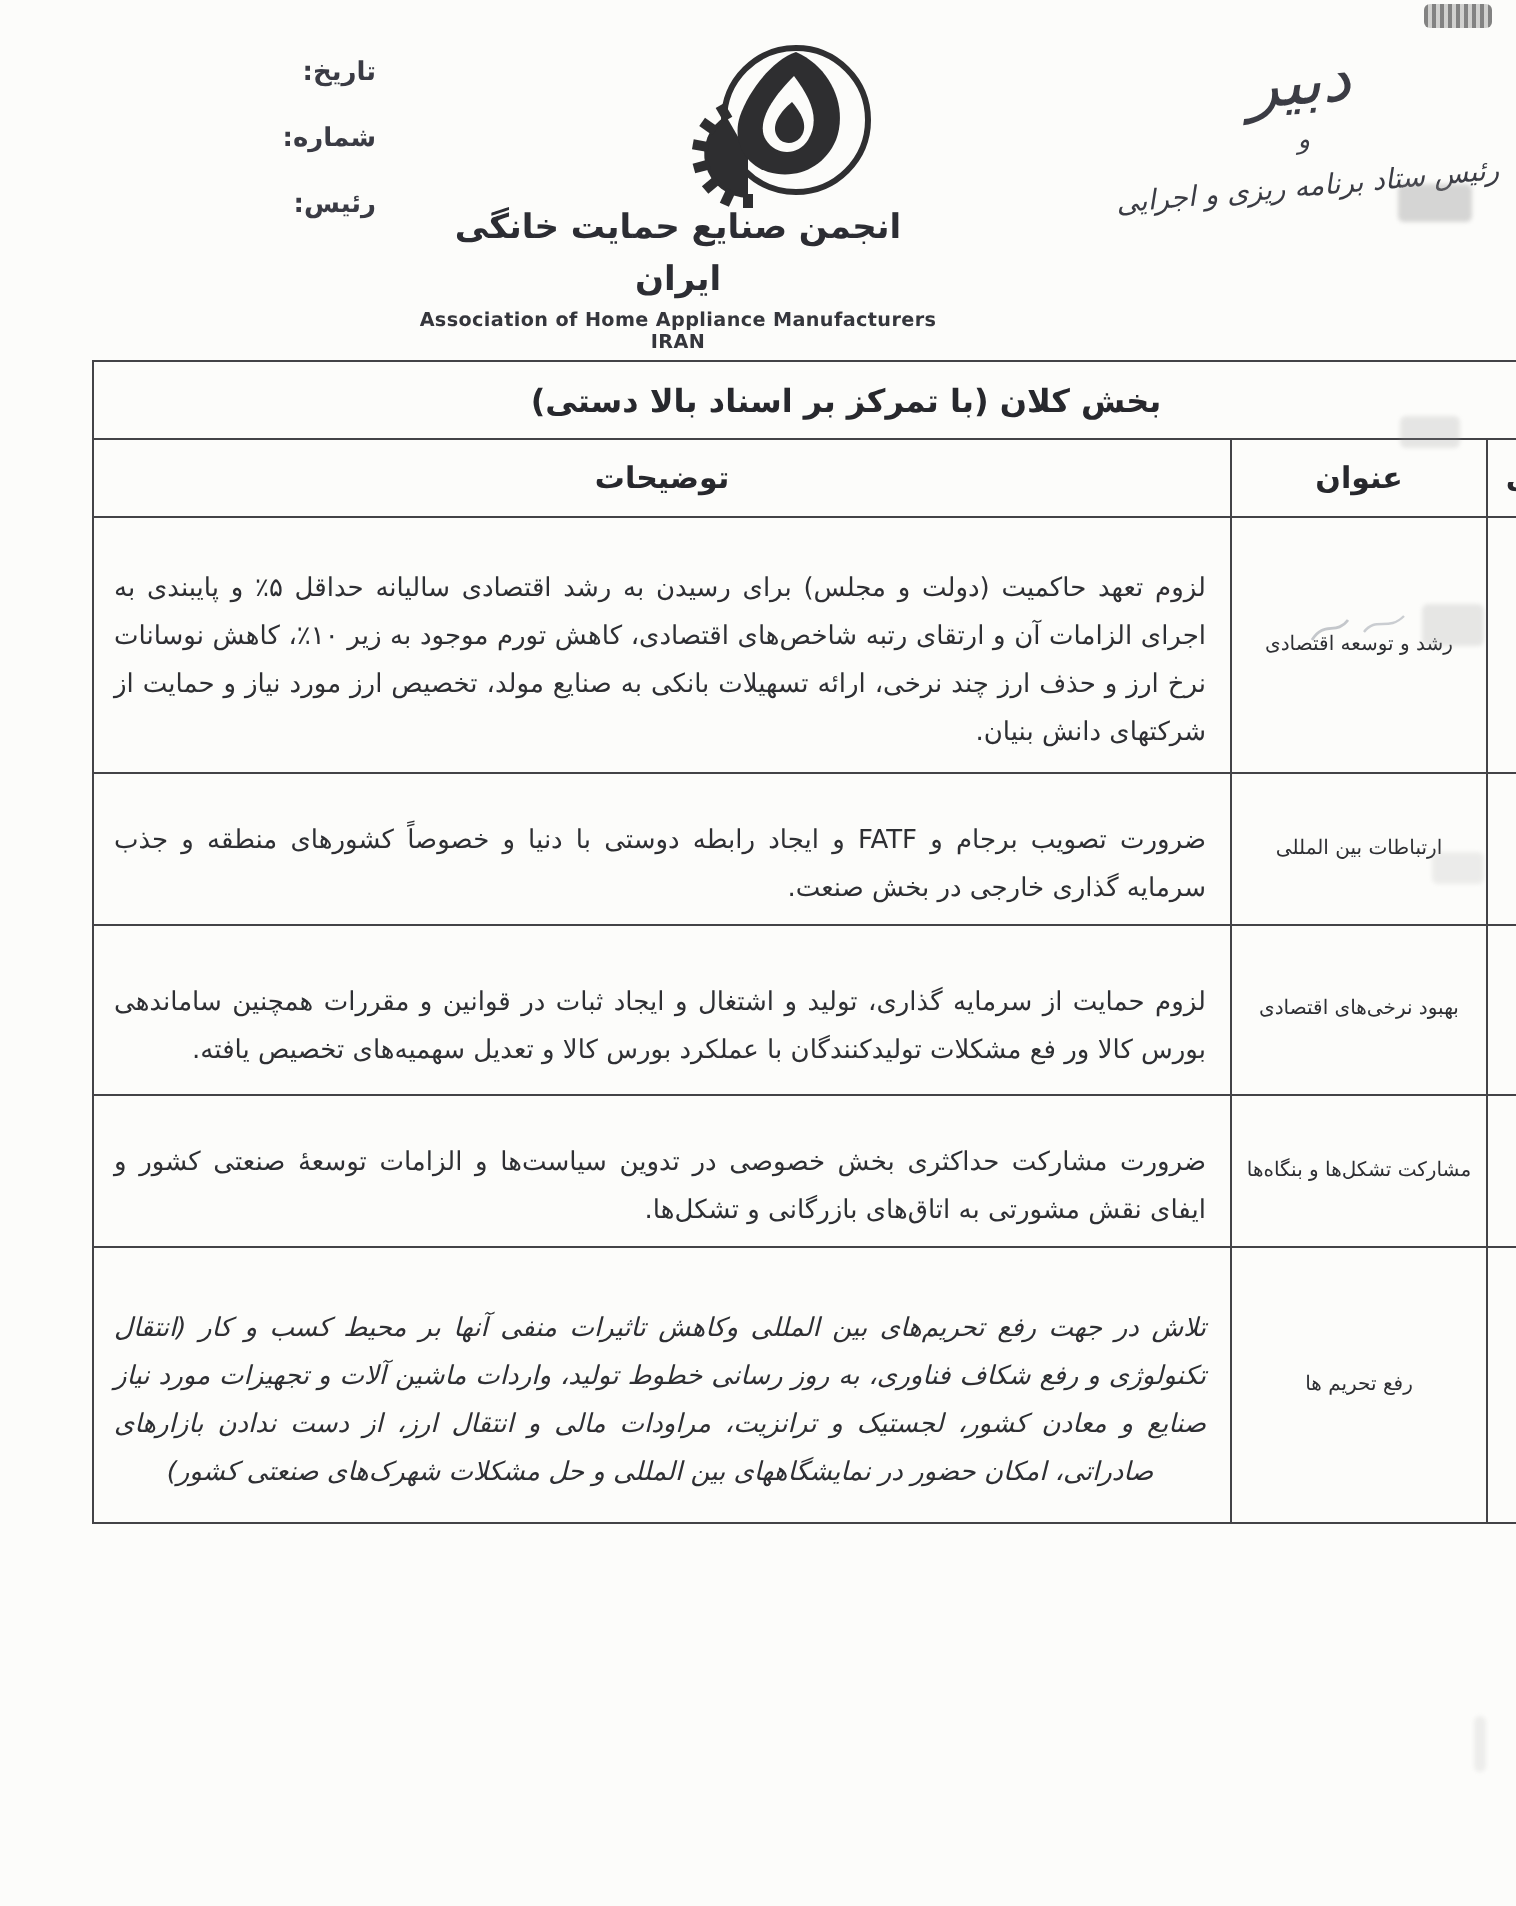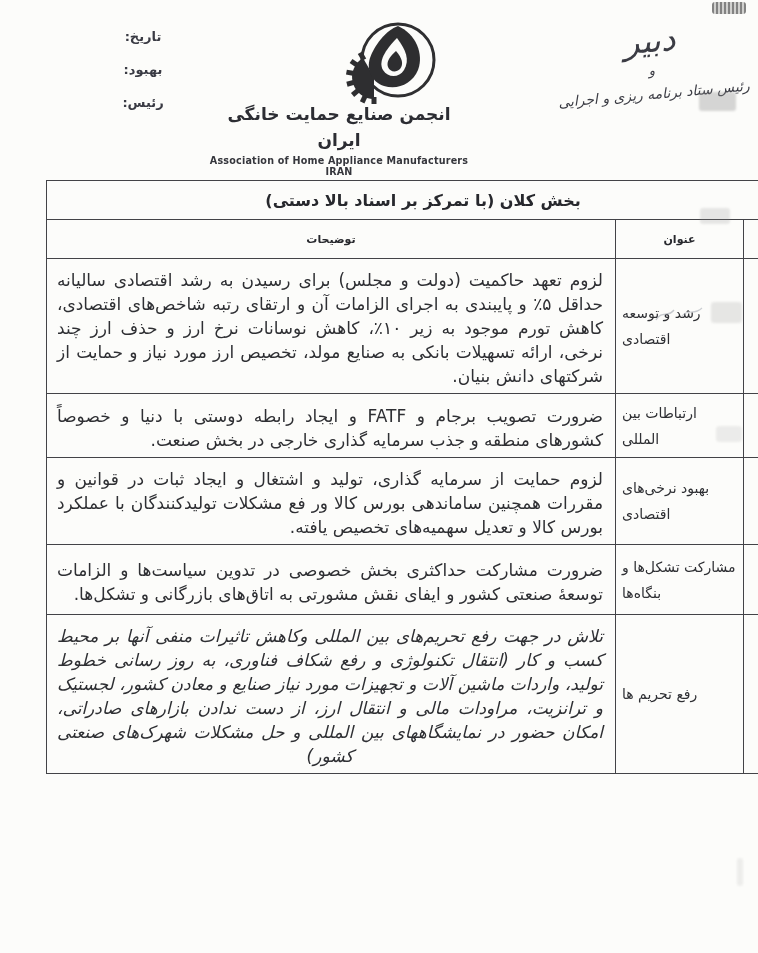--- a/index.html
+++ b/index.html
@@ -8,21 +8,21 @@
     width:758px;height:953px;
     margin:0 auto;
     background:#fcfcfa;
     font-family:"DejaVu Sans", sans-serif;
     color:#2e2f33;
     overflow:hidden;
   }
   
   .lh-fields{
     position:absolute;left:98px;top:28px;width:90px;
-    text-align:center;font-weight:bold;font-size:13px;color:#3a3b44;
+    text-align:right;font-weight:bold;font-size:13px;color:#3a3b44;
   }
   .lh-field{height:33px;line-height:18px;}
   .logo-wrap{position:absolute;left:336px;top:20px;width:120px;height:84px;}
   .org{position:absolute;left:203px;top:101px;width:272px;text-align:center;}
   .org-fa{font-size:17px;font-weight:bold;color:#2c2d33;line-height:26px;}
   .org-en{font-size:9.6px;font-weight:bold;color:#35363c;margin-top:2px;letter-spacing:.2px;}
   .calli{
     position:absolute;left:545px;top:18px;width:212px;
     text-align:center;font-style:italic;color:#3b3c44;
     transform:rotate(-5deg);
@@ -32,26 +32,26 @@
   .c3{font-size:14px;line-height:20px;margin-top:6px;white-space:nowrap;}
   
   table.main{
     position:absolute;left:46px;top:180px;width:754px;
     border-collapse:collapse;table-layout:fixed;
   }
   table.main td{border:1px solid #434347;vertical-align:middle;overflow:hidden;}
   .col-no{width:56px;}
   .col-subj{width:128px;}
   tr.t-title td{height:36px;text-align:center;font-weight:bold;font-size:16px;color:#27282d;}
-  tr.t-head td{height:36px;text-align:center;font-weight:bold;font-size:11px;color:#27282d;}
+  tr.t-head td{height:36px;text-align:center;font-weight:bold;font-size:15px;color:#27282d;}
   td.c-no{text-align:center;font-size:14px;}
-  td.c-subj{text-align:left;font-size:14px;line-height:26px;padding:4px 6px;}
+  td.c-subj{text-align:center;font-size:10px;line-height:26px;padding:4px 6px;}
   td.c-desc{
     text-align:justify;text-align-last:right;
-    font-size:17px;line-height:24px;padding:9px 12px 5px 10px;
+    font-size:13px;line-height:24px;padding:22px 12px 5px 10px;
   }
   tr.r1{height:128px;} tr.r2{height:64px;} tr.r3{height:85px;} tr.r4{height:70px;} tr.r5{height:138px;}
   tr.r5 td.c-desc{text-align-last:center;font-style:italic;}
   
   .art{position:absolute;border-radius:3px;}
   .a1{left:712px;top:2px;width:34px;height:12px;
       background:repeating-linear-gradient(90deg,#5a5a5a 0 2px,#c2c2c0 2px 4px);opacity:.75;}
   .a2{left:699px;top:92px;width:37px;height:19px;background:#8f8f8f;opacity:.35;filter:blur(1px);}
   .a3{left:700px;top:208px;width:30px;height:16px;background:#8f8f8f;opacity:.2;filter:blur(1px);}
   .a4{left:711px;top:302px;width:31px;height:21px;background:#9a9a9a;opacity:.22;filter:blur(1px);}
@@ -59,21 +59,21 @@
   .a6{left:737px;top:858px;width:6px;height:28px;background:#9a9a9a;opacity:.15;filter:blur(1px);}
   .scribble{position:absolute;left:652px;top:298px;width:56px;height:34px;opacity:.5;}
 </style>
 </head>
 <body>
 
 <div class="page">
 
   <div class="lh-fields" dir="rtl">
     <div class="lh-field">تاریخ:</div>
-    <div class="lh-field">بهبود:</div>
+    <div class="lh-field">شماره:</div>
     <div class="lh-field">رئیس:</div>
   </div>
 
   <div class="logo-wrap">
     <svg width="120" height="84" viewBox="0 0 120 84">
       <circle cx="62" cy="40" r="36" fill="none" stroke="#2f2f31" stroke-width="3"></circle>
       <g fill="#2e2e30" transform="translate(38,57)">
         <path d="M0 0 L0 22 A22 22 0 0 1 -11 -19 Z"></path>
         <g>
           <rect x="-2.5" y="20" width="5" height="8" transform="rotate(0)"></rect>

